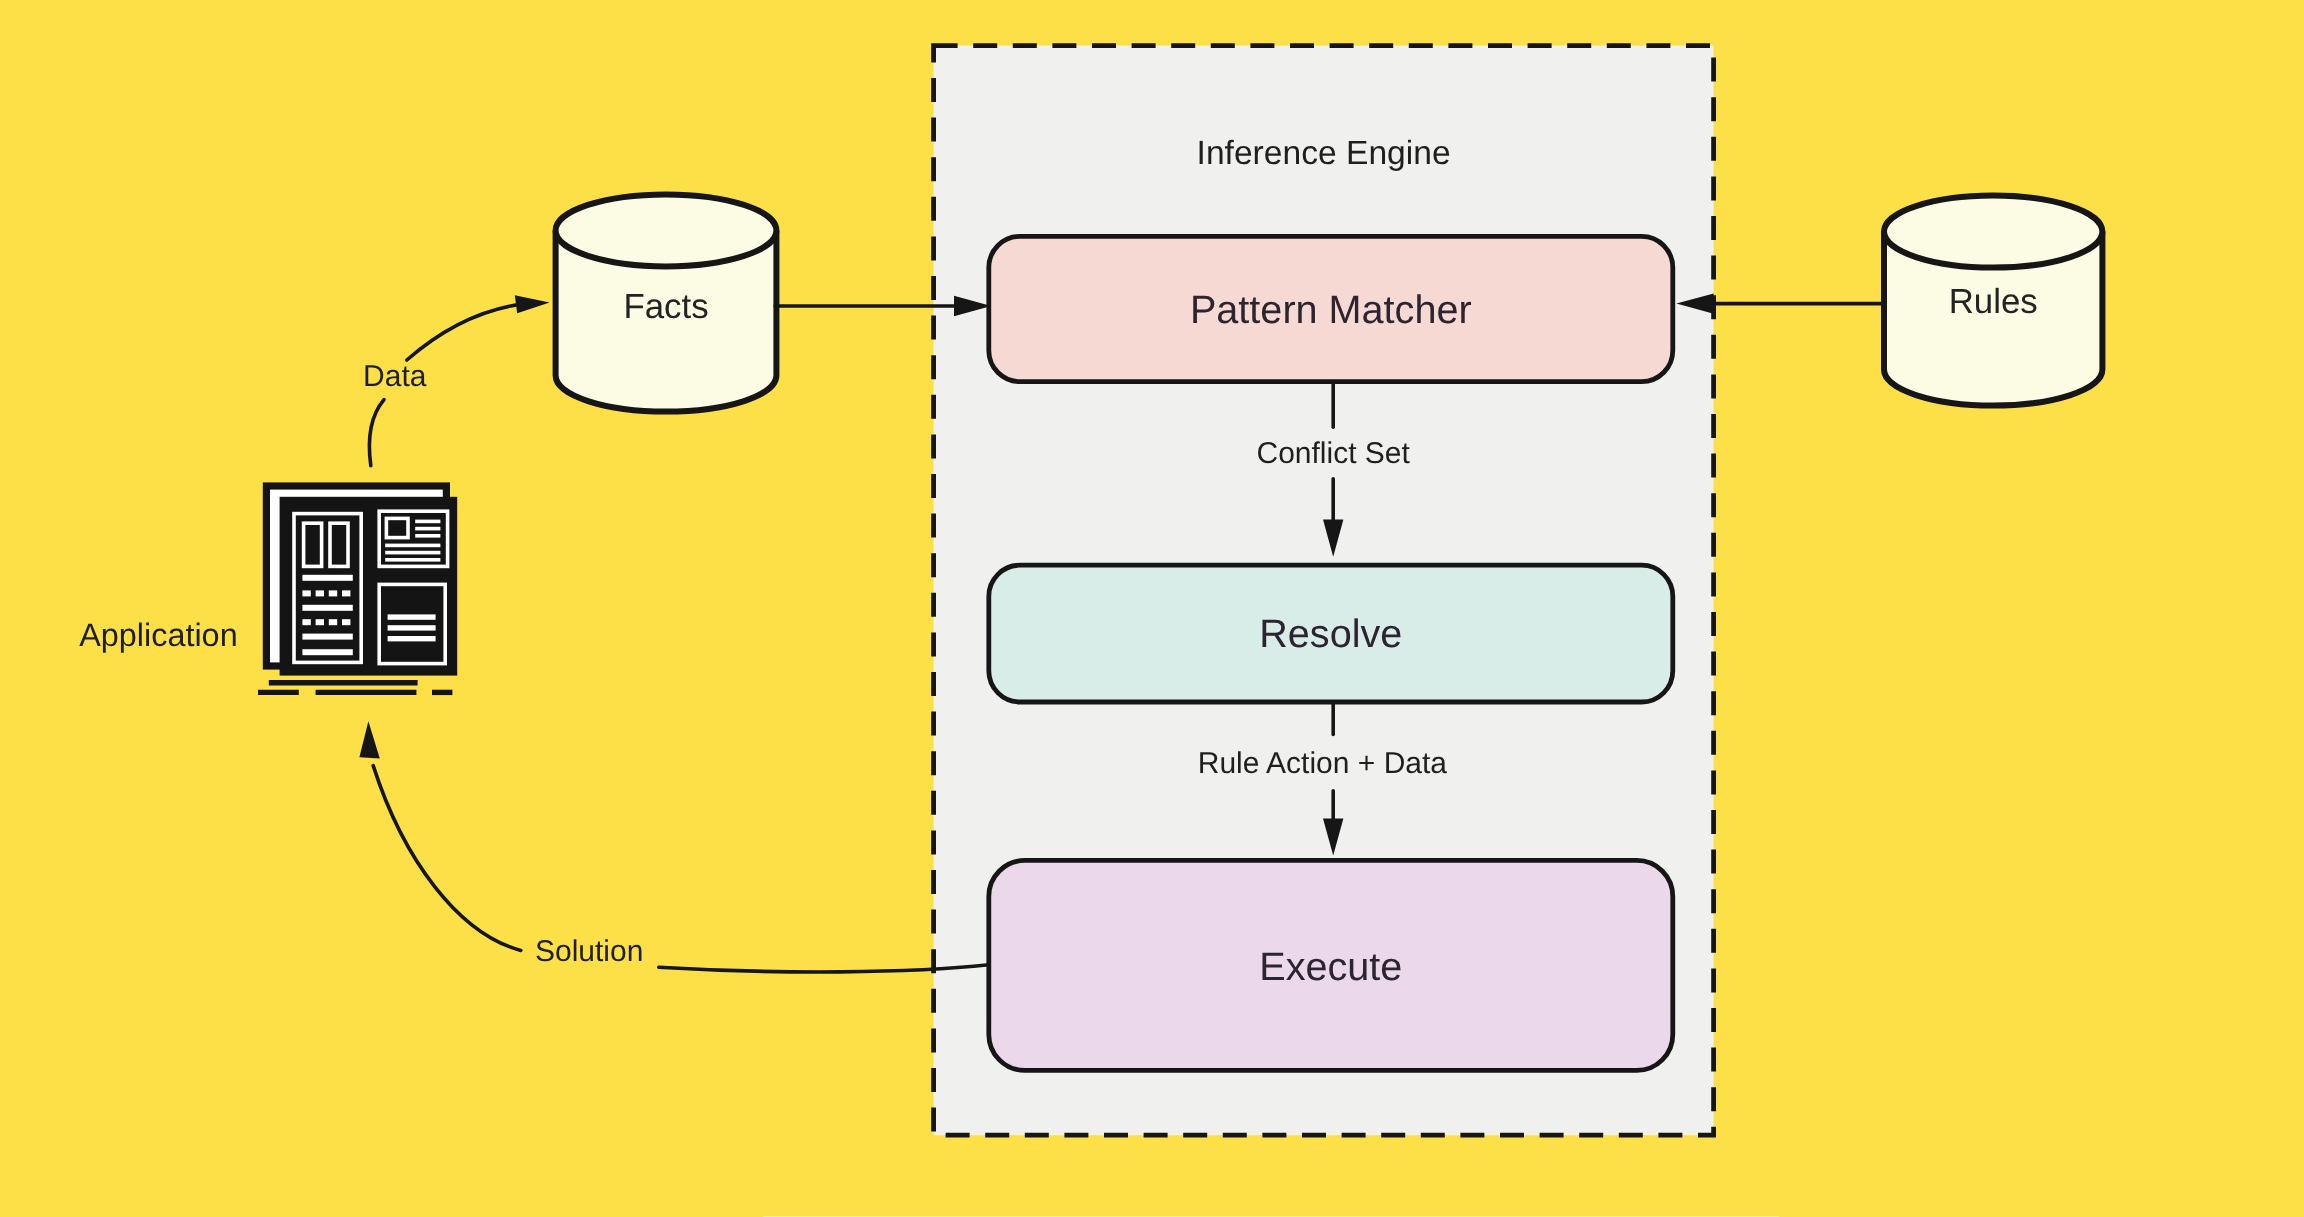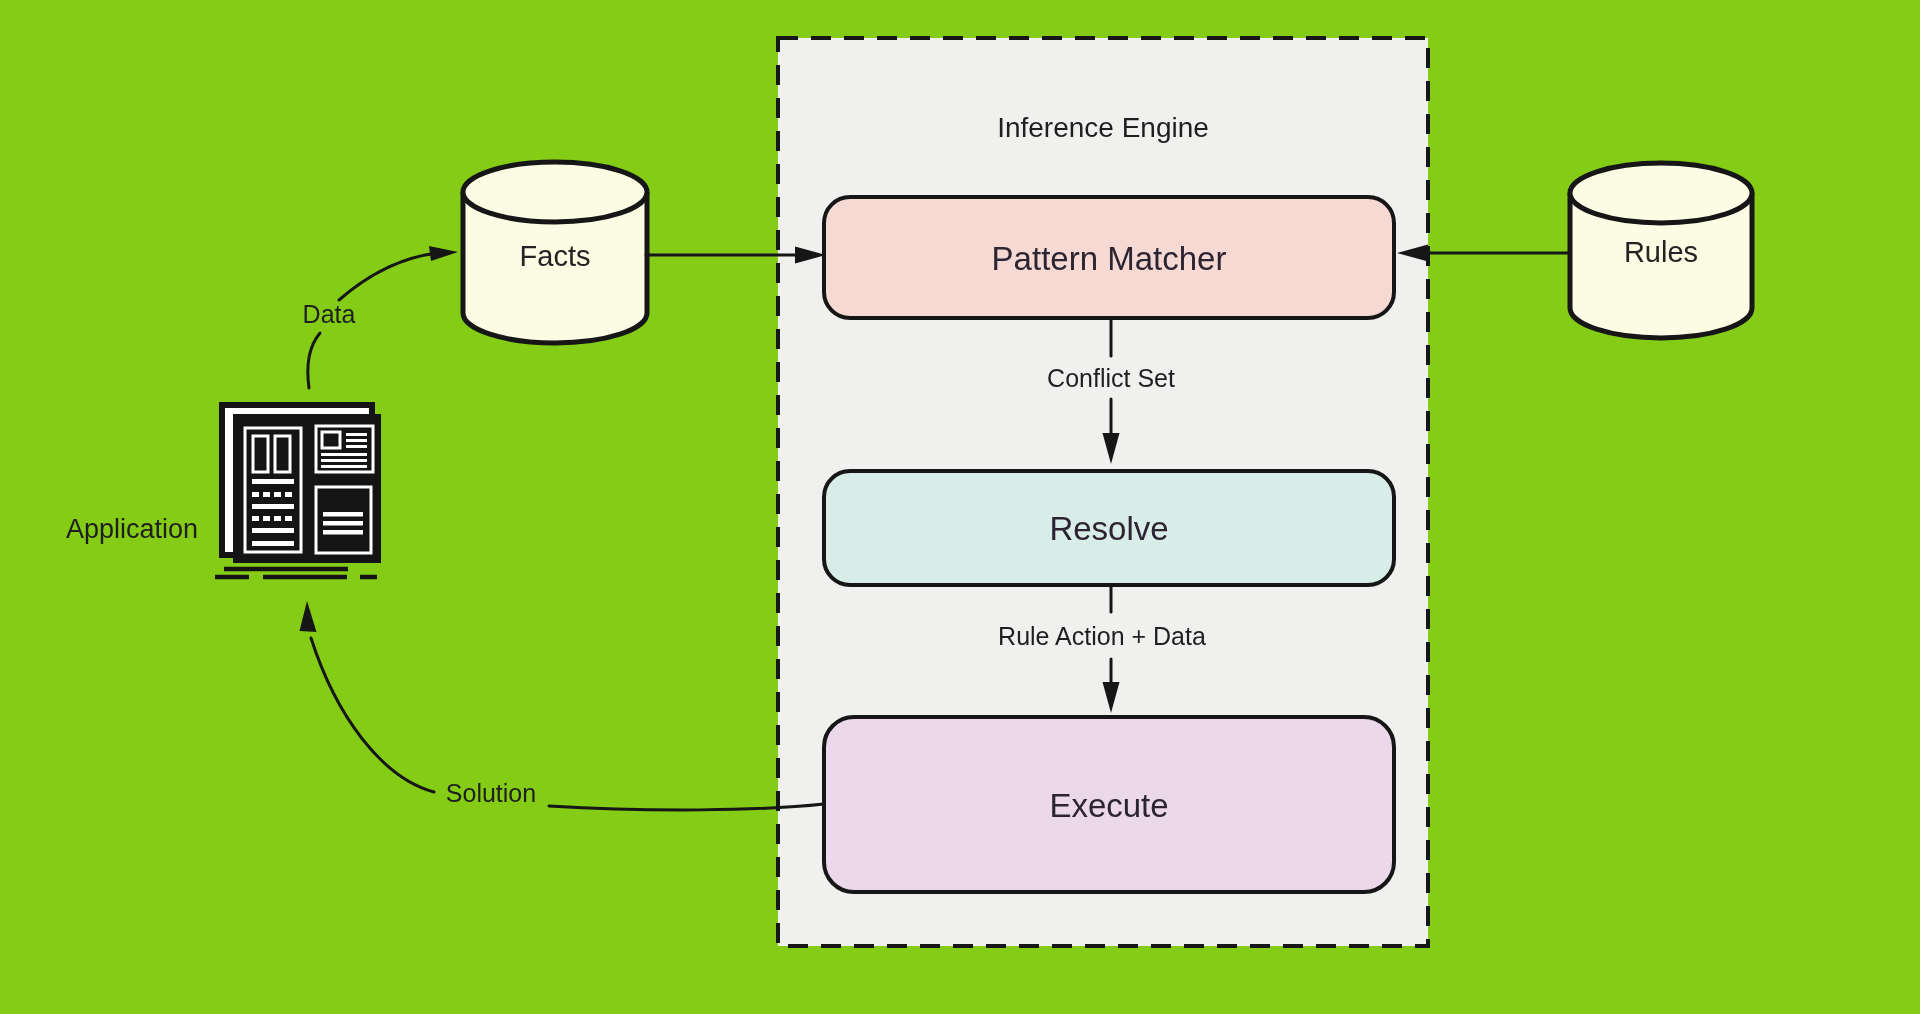--- a/index.html
+++ b/index.html
@@ -7,21 +7,21 @@
     padding: 0;
     background: #ffffff;
     width: 1920px;
     height: 1014px;
     overflow: hidden;
   }
   .stage {
     position: relative;
     width: 1920px;
     height: 1014px;
-    background: #84cc16;
+    background: #fde047;
   }
   svg {
     display: block;
     font-family: "Liberation Sans", "DejaVu Sans", sans-serif;
   }
   text {
     fill: #272727;
   }
   .node-label {
     font-size: 33px;

